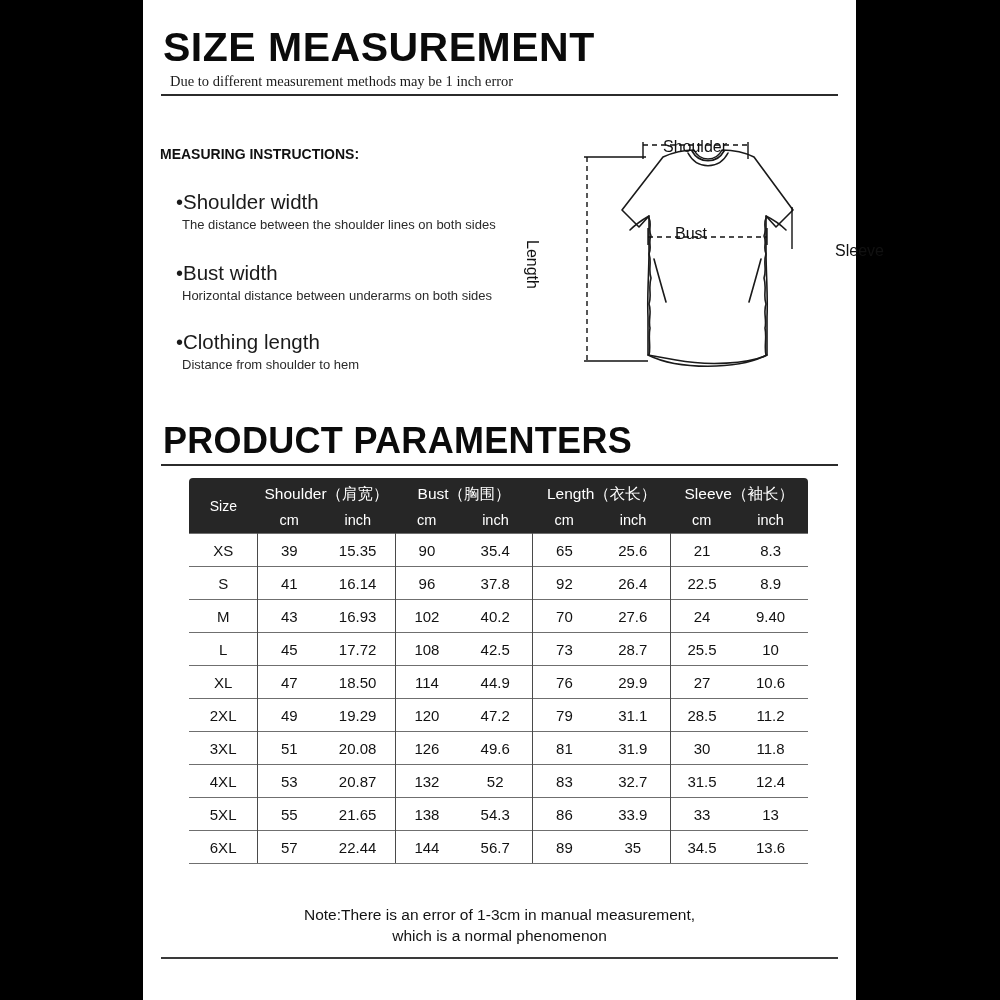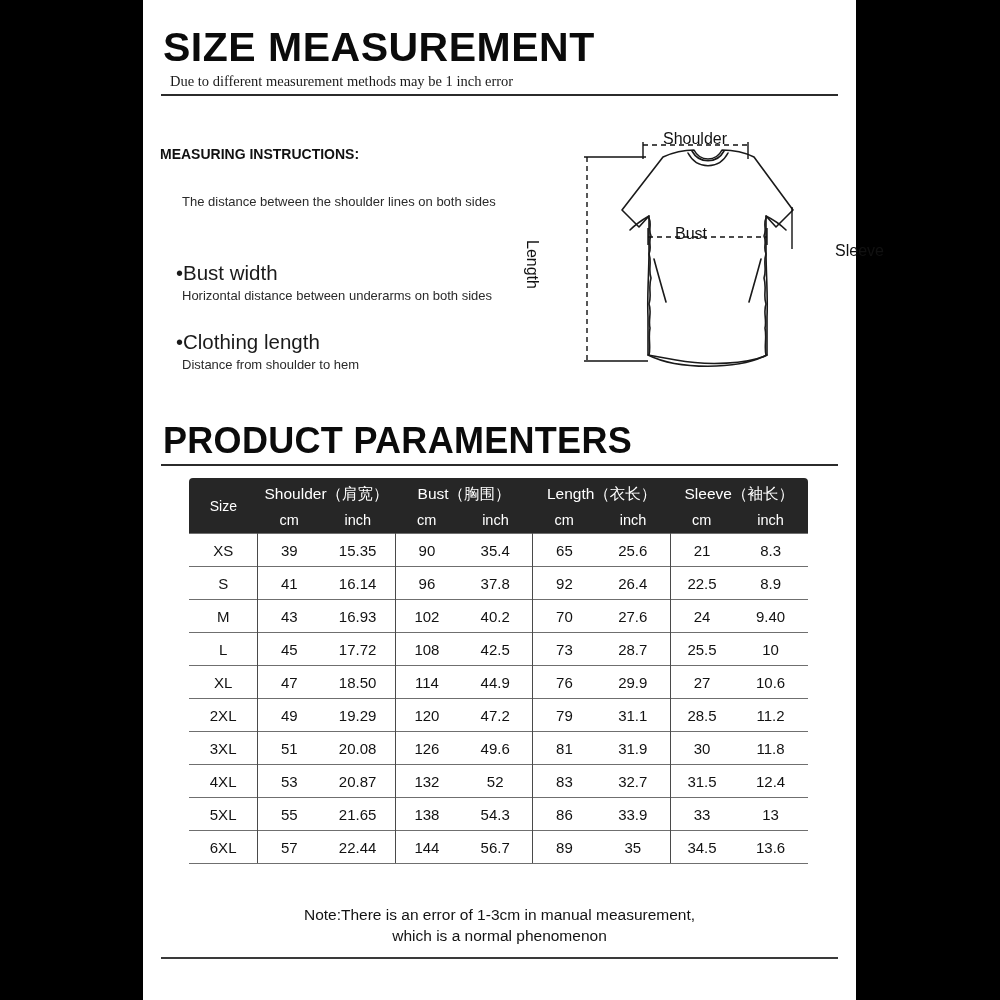--- a/index.html
+++ b/index.html
@@ -101,21 +101,21 @@
     height: 275px;
   }
   #diagram svg { display: block; width: 300px; height: 275px; }
 
   .diag-label {
     position: absolute;
     font-size: 16px;
     color: #111;
     white-space: nowrap;
   }
-  #lbl-shoulder { left: 115px; top: 18px; }
+  #lbl-shoulder { left: 115px; top: 26px; }
   #lbl-bust     { left: 127px; top: 113px; }
   #lbl-sleeve   { left: 243px; top: 130px; padding-left: 44px; }
   #lbl-length   {
     left: -7px; top: 128px;
     transform: rotate(90deg);
     transform-origin: left top;
   }
 
   
   .title-params {
@@ -226,20 +226,21 @@
 <div id="page">
   <div id="panel">
 
     <div class="title-main">SIZE  MEASUREMENT</div>
     <div class="title-sub">Due to different measurement methods may be 1 inch error</div>
     <div class="rule-top"></div>
 
     <div class="instr-title">MEASURING INSTRUCTIONS:</div>
 
     <div class="instr-item" id="instr-0">
+      <div class="instr-head"><span class="dot">•</span><span>Shoulder width</span></div>
       <div class="instr-desc">The distance between the shoulder lines on both sides</div>
     </div>
 
     <div class="instr-item" id="instr-1">
       <div class="instr-head"><span class="dot">•</span><span>Bust width</span></div>
       <div class="instr-desc">Horizontal distance between underarms on both sides</div>
     </div>
 
     <div class="instr-item" id="instr-2">
       <div class="instr-head"><span class="dot">•</span><span>Clothing length</span></div>

